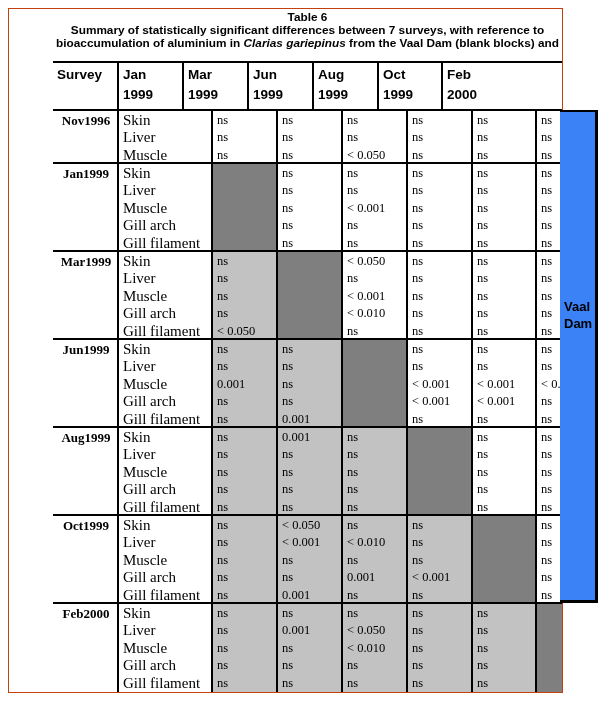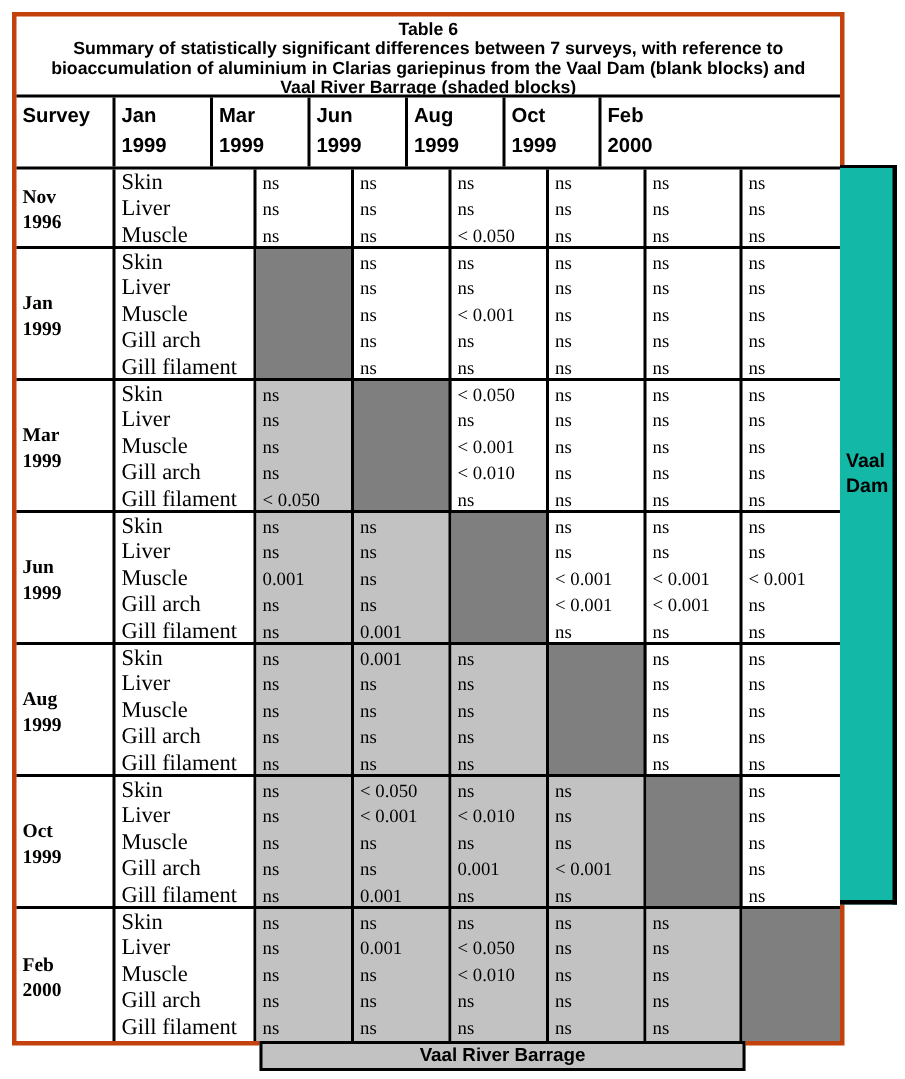--- a/index.html
+++ b/index.html
@@ -1,69 +1,68 @@
 <!DOCTYPE html>
 <html style="--light: #c2c2c2; --dark: #7f7f7f;"><head>
 <meta charset="utf-8">
 <style>
   :root { --light:#c2c2c2; --dark:#7f7f7f; }
   html,body{margin:0;padding:0;}
   .page{position:relative;width:603px;height:719px;background:#ffffff;overflow:hidden;}
 
   .maintable{position:absolute;left:8px;top:8px;width:555px;box-sizing:border-box;
-    border:3px solid #c2410c;background:#fff;}
+    border:1px solid #c2410c;background:#fff;padding-left:44px;}
 
   .titlebox{box-sizing:border-box;height:54px;border-bottom:2px solid #000;
     text-align:center;font-family:"Liberation Sans",sans-serif;font-weight:bold;
     font-size:11.8px;line-height:13px;padding-top:2px;overflow:hidden;}
-  .titlebox .it{}
+  .titlebox .it{font-style:italic;}
 
   .hrow{display:flex;box-sizing:border-box;height:48px;border-bottom:2px solid #000;}
   .cell{box-sizing:border-box;border-right:2px solid #000;padding:1px 2px 0 4px;overflow:hidden;}
   .hrow .cell:last-child, .block .cell:last-child{border-right:none;}
   .hcell{font-family:"Liberation Sans",sans-serif;font-weight:bold;font-size:13.5px;line-height:20px;padding-top:2px;}
 
   .c-survey{width:66px;flex:none;}
   .c-tissue{width:94px;flex:none;}
   .c-col{width:65px;flex:none;}
   .c-col5{width:64px;flex:none;}
   .c-last{flex:1;}
 
   .block{display:flex;box-sizing:border-box;border-bottom:2px solid #000;}
   #blocks .block:last-child{border-bottom:none;}
 
-  .scell{display:flex;flex-direction:column;justify-content:center;
+  .scell{display:flex;flex-direction:row;justify-content:center;
     font-family:"Liberation Serif",serif;font-weight:bold;font-size:13px;line-height:17px;}
   .tline{font-family:"Liberation Serif",serif;font-size:15px;line-height:17.4px;white-space:nowrap;}
   .v{font-family:"Liberation Serif",serif;font-size:12.5px;line-height:17.4px;white-space:nowrap;min-height:17.4px;}
   .v.num{font-weight:normal;}
   .shade-light{background:var(--light);}
   .shade-dark{background:var(--dark);}
 
   .sidecol{position:absolute;left:560px;top:110px;width:38px;height:493px;box-sizing:border-box;
     border-top:2px solid #000;border-right:3px solid #000;border-bottom:3px solid #000;
-    background:#14b8a6;font-family:"Liberation Sans",sans-serif;font-weight:bold;font-size:13px;}
+    background:#3b82f6;font-family:"Liberation Sans",sans-serif;font-weight:bold;font-size:13px;}
   .sidelabel{padding:186px 0 0 4px;line-height:17px;}
 
   .band{position:absolute;left:173px;top:694px;width:324px;height:20px;box-sizing:border-box;
     background:var(--light);border:2px solid #000;text-align:center;
     font-family:"Liberation Sans",sans-serif;font-weight:bold;font-size:12.5px;line-height:15px;}
 </style>
 </head>
 <body>
 
 <div class="page">
 
   <div class="maintable">
 
     <div class="titlebox">
       <div>Table 6</div>
       <div>Summary of statistically significant differences between 7 surveys, with reference to</div>
       <div><span>bioaccumulation of aluminium in </span><span class="it">Clarias gariepinus</span><span> from the Vaal Dam (blank blocks) and</span></div>
-      <div>Vaal River Barrage (shaded blocks)</div>
     </div>
 
     <div class="hrow" id="hrow">
       <div class="cell hcell c-survey">Survey</div>
 
     <div class="cell c-col hcell">
           <div>Jan</div>
           <div>1999</div>
         </div>
         <div class="cell c-col hcell">
@@ -427,15 +426,14 @@
       </div>
   </div>
 
   <div class="sidecol">
     <div class="sidelabel">
       <div>Vaal</div>
       <div>Dam</div>
     </div>
   </div>
 
-  <div class="band">Vaal River Barrage</div>
 
 </div>
 
 </body></html>

